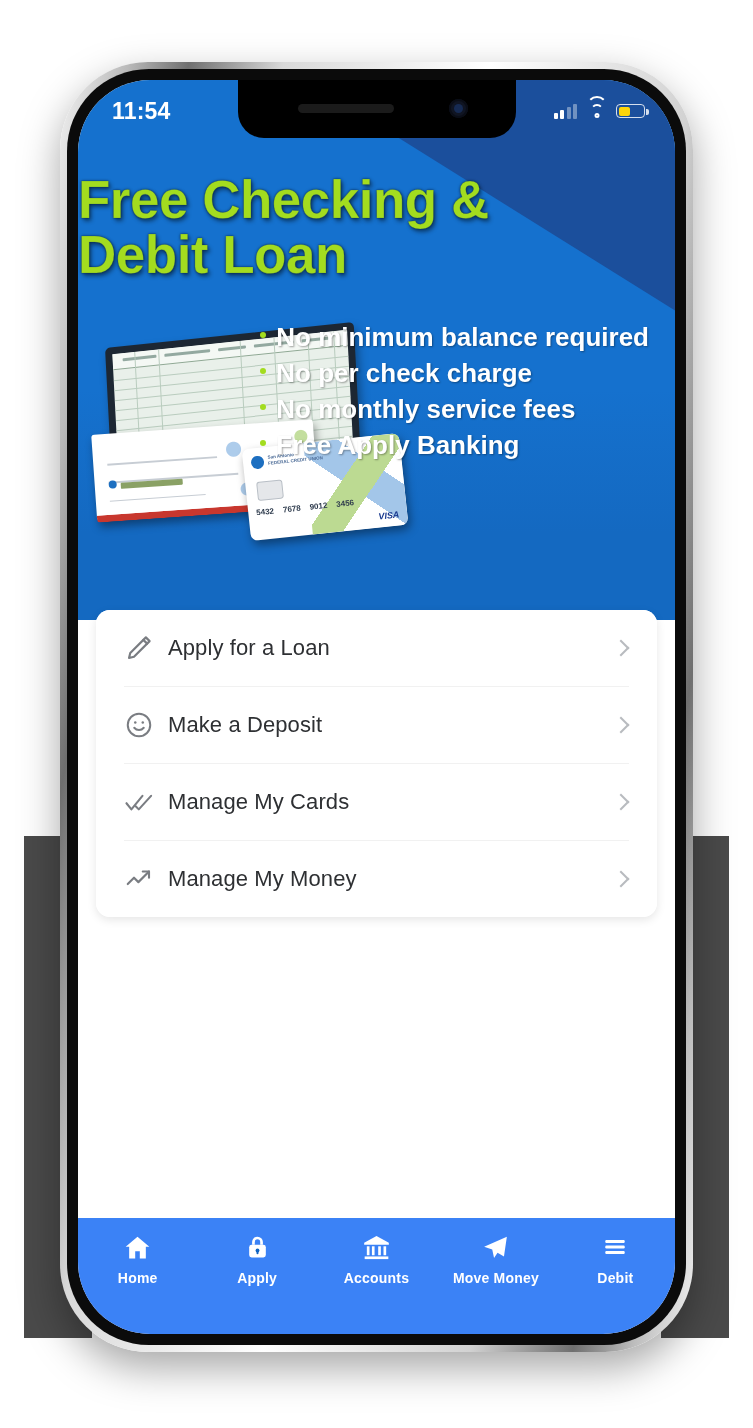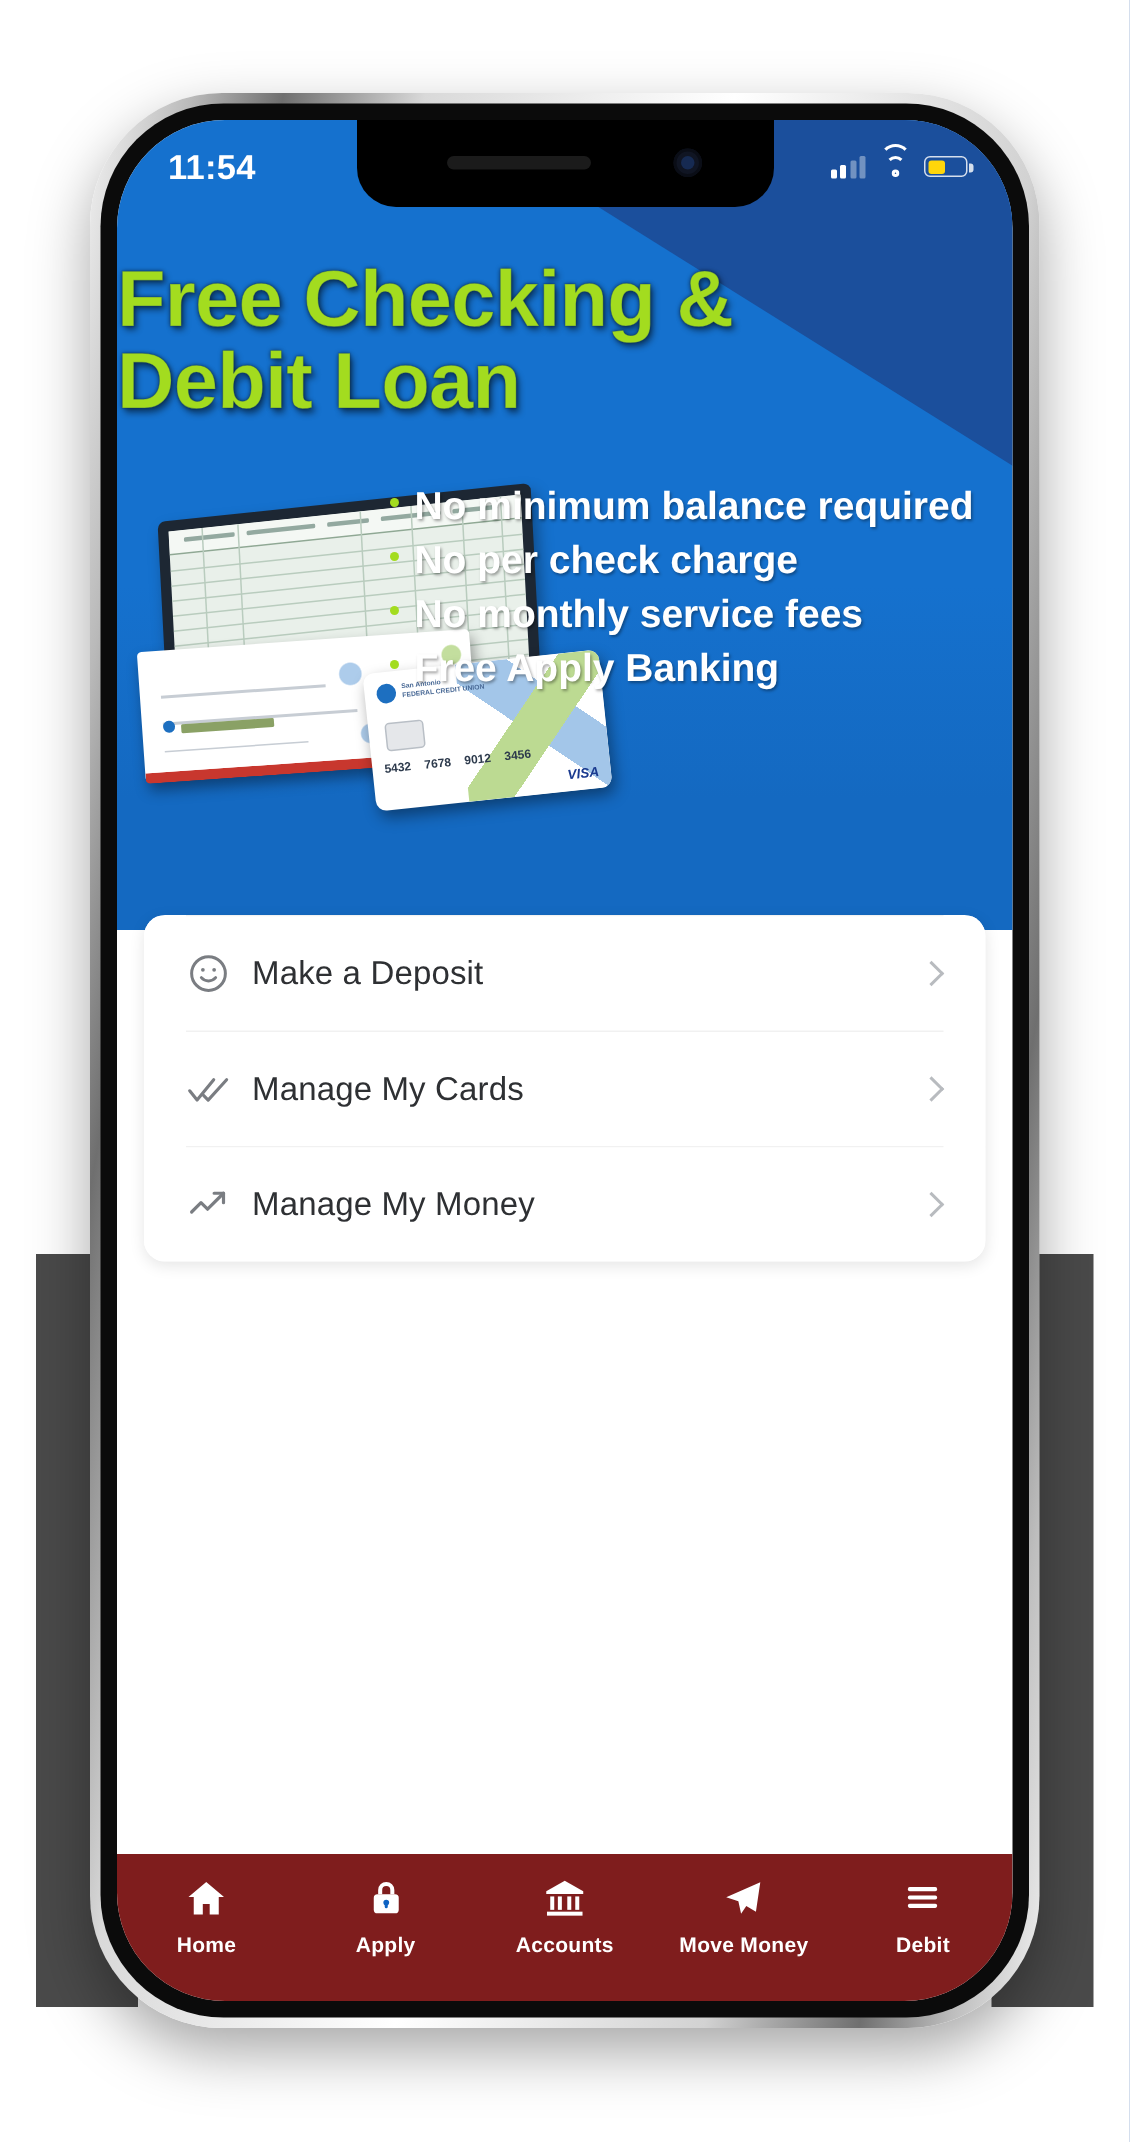--- a/index.html
+++ b/index.html
@@ -202,22 +202,22 @@
   }
   .action-icon{ width:44px; flex:0 0 44px; display:flex; align-items:center; }
   .action-label{ flex:1; font-size:22px; color:#2e3033; letter-spacing:.1px; }
   .chev{ width:12px; height:12px; border-right:2px solid #b8bbbf;
          border-top:2px solid #b8bbbf; transform:rotate(45deg); margin-right:4px; }
 
   .row-divider{ height:1px; background:#f1f1f1; margin:0 28px; }
 
   
   #tabbar{
-    position:absolute; z-index:20; left:0; right:0; bottom:0; height:98px;
-    background:#7f1d1d; display:flex; align-items:flex-start; padding-top:12px;
+    position:absolute; z-index:20; left:0; right:0; bottom:0; height:116px;
+    background:#3b82f6; display:flex; align-items:flex-start; padding-top:12px;
   }
   .tab{ flex:1; display:flex; flex-direction:column; align-items:center;
         justify-content:flex-start; gap:6px; cursor:pointer; color:#fff; }
   .tab .tab-ico{ height:34px; display:flex; align-items:center; justify-content:center; }
   .tab .tab-label{ font-size:14px; font-weight:600; letter-spacing:.2px; }
 </style>
 </head>
 <body>
 
 <div id="page">
@@ -302,20 +302,30 @@
           <li>No per check charge</li>
           <li>No monthly service fees</li>
           <li>Free Apply Banking</li>
         </ul>
 
         <div class="fadebottom"></div>
       </div>
 
       <div id="actions-card">
 
+        <div class="action-row">
+          <span class="action-icon">
+            <svg width="30" height="30" viewBox="0 0 24 24" fill="none" stroke="#7a7d82" stroke-width="1.7" stroke-linecap="round" stroke-linejoin="round">
+              <path d="M17.5 3.5l3 3L8 19l-4 1 1-4z"></path>
+                  <path d="M15.5 5.5l3 3"></path>
+            </svg>
+          </span>
+          <span class="action-label">Apply for a Loan</span>
+          <span class="chev"></span>
+        </div>
         <div class="row-divider"></div>
 
         <div class="action-row">
           <span class="action-icon">
             <svg width="30" height="30" viewBox="0 0 24 24" fill="none" stroke="#7a7d82" stroke-width="1.6" stroke-linecap="round">
               <circle cx="12" cy="12" r="9"></circle>
               <circle cx="9" cy="10" r="1" fill="#7a7d82" stroke="none"></circle>
               <circle cx="15" cy="10" r="1" fill="#7a7d82" stroke="none"></circle>
               <path d="M8.2 14.2a5 5 0 0 0 7.6 0"></path>
             </svg>

